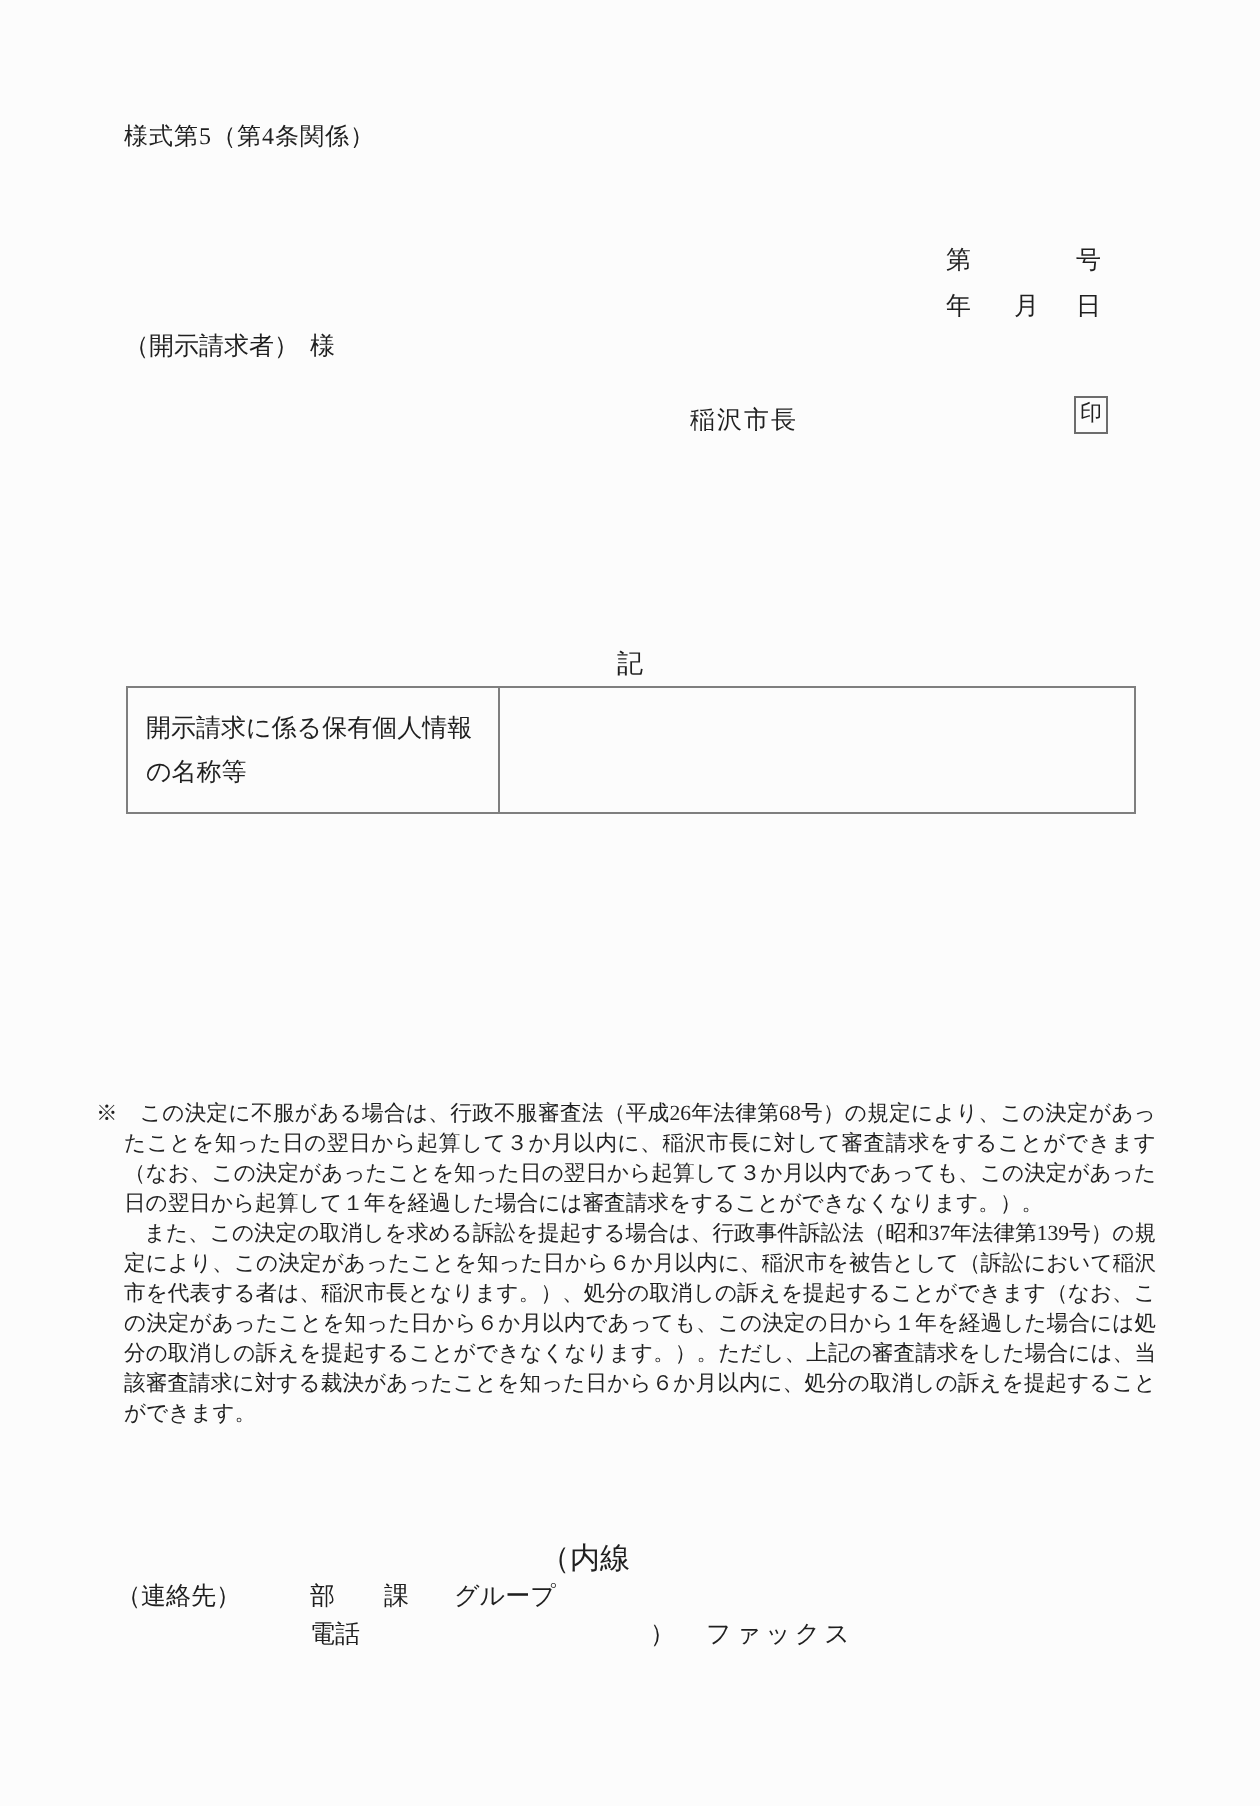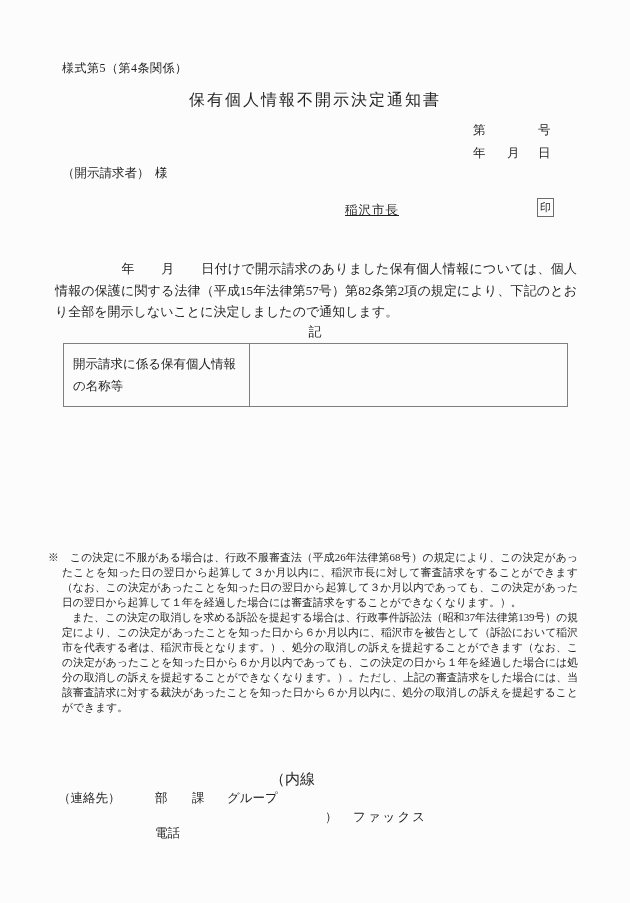--- a/index.html
+++ b/index.html
@@ -30,21 +30,21 @@
 
   .doc-no-prefix { left: 473px; top: 122px; font-size: 12.5px; }
   .doc-no-suffix { left: 538px; top: 122px; font-size: 12.5px; }
   .date-year  { left: 473px; top: 145px; font-size: 12.5px; }
   .date-month { left: 507px; top: 145px; font-size: 12.5px; }
   .date-day   { left: 538px; top: 145px; font-size: 12.5px; }
 
   .addressee-label { left: 62px; top: 165px; font-size: 12.5px; }
   .addressee-sama  { left: 155px; top: 165px; font-size: 12.5px; }
 
-  .issuer-name { left: 345px; top: 202px; font-size: 12.5px; letter-spacing: 1px; text-decoration: underline; }
+  .issuer-name { left: 345px; top: 202px; font-size: 12.5px; letter-spacing: 1px; }
   .seal-box {
     left: 537px; top: 198px;
     width: 15px; height: 17px;
     border: 1px solid #6d6d6d;
     font-size: 11px;
     line-height: 17px;
     text-align: center;
   }
 
   .body-par {
@@ -93,50 +93,48 @@
     text-justify: inter-ideograph;
   }
   .notes p { margin: 0; padding-left: 14px; }
   .notes .note-1 { text-indent: -14px; }
   .notes .note-2 { text-indent: 10px; }
 
   .contact-label { left: 58px;  top: 790px; font-size: 12.5px; text-align: center; }
   .contact-bu    { left: 155px; top: 790px; font-size: 12.5px; }
   .contact-ka    { left: 192px; top: 790px; font-size: 12.5px; }
   .contact-group { left: 227px; top: 790px; font-size: 12.5px; }
-  .contact-tel   { left: 155px; top: 809px; font-size: 12.5px; margin-top: 16px; }
+  .contact-tel   { left: 155px; top: 809px; font-size: 12.5px; }
   .contact-ext-o { left: 270px; top: 770px; font-size: 15px; }
   .contact-ext-c { left: 325px; top: 809px; font-size: 12.5px; }
   .contact-fax   { left: 353px; top: 809px; font-size: 12.5px; letter-spacing: 2px; }
 
   .remark { left: 62px; top: 850px; font-size: 12.5px; }
 </style>
 </head>
 <body>
 
 <div class="sheet">
 
   <div class="abs form-number">様式第5（第4条関係）</div>
 
-  <div class="abs doc-title">保有個人情報不開示決定通知書</div>
 
   <span class="abs doc-no-prefix">第</span>
   <span class="abs doc-no-suffix">号</span>
 
   <span class="abs date-year">年</span>
   <span class="abs date-month">月</span>
   <span class="abs date-day">日</span>
 
   <span class="abs addressee-label">（開示請求者）</span>
   <span class="abs addressee-sama">様</span>
 
   <span class="abs issuer-name">稲沢市長</span>
   <span class="abs seal-box">印</span>
 
-  <p class="body-par">　　　　　年　　月　　日付けで開示請求のありました保有個人情報については、個人情報の保護に関する法律（平成15年法律第57号）第82条第2項の規定により、下記のとおり全部を開示しないことに決定しましたので通知します。</p>
 
   <div class="abs record-marker">記</div>
 
   <table class="info-table">
     <tbody>
         <tr class="row-1">
       <td class="label-col">開示請求に係る保有個人情報の名称等</td>
       <td></td>
     </tr>
   </tbody>

